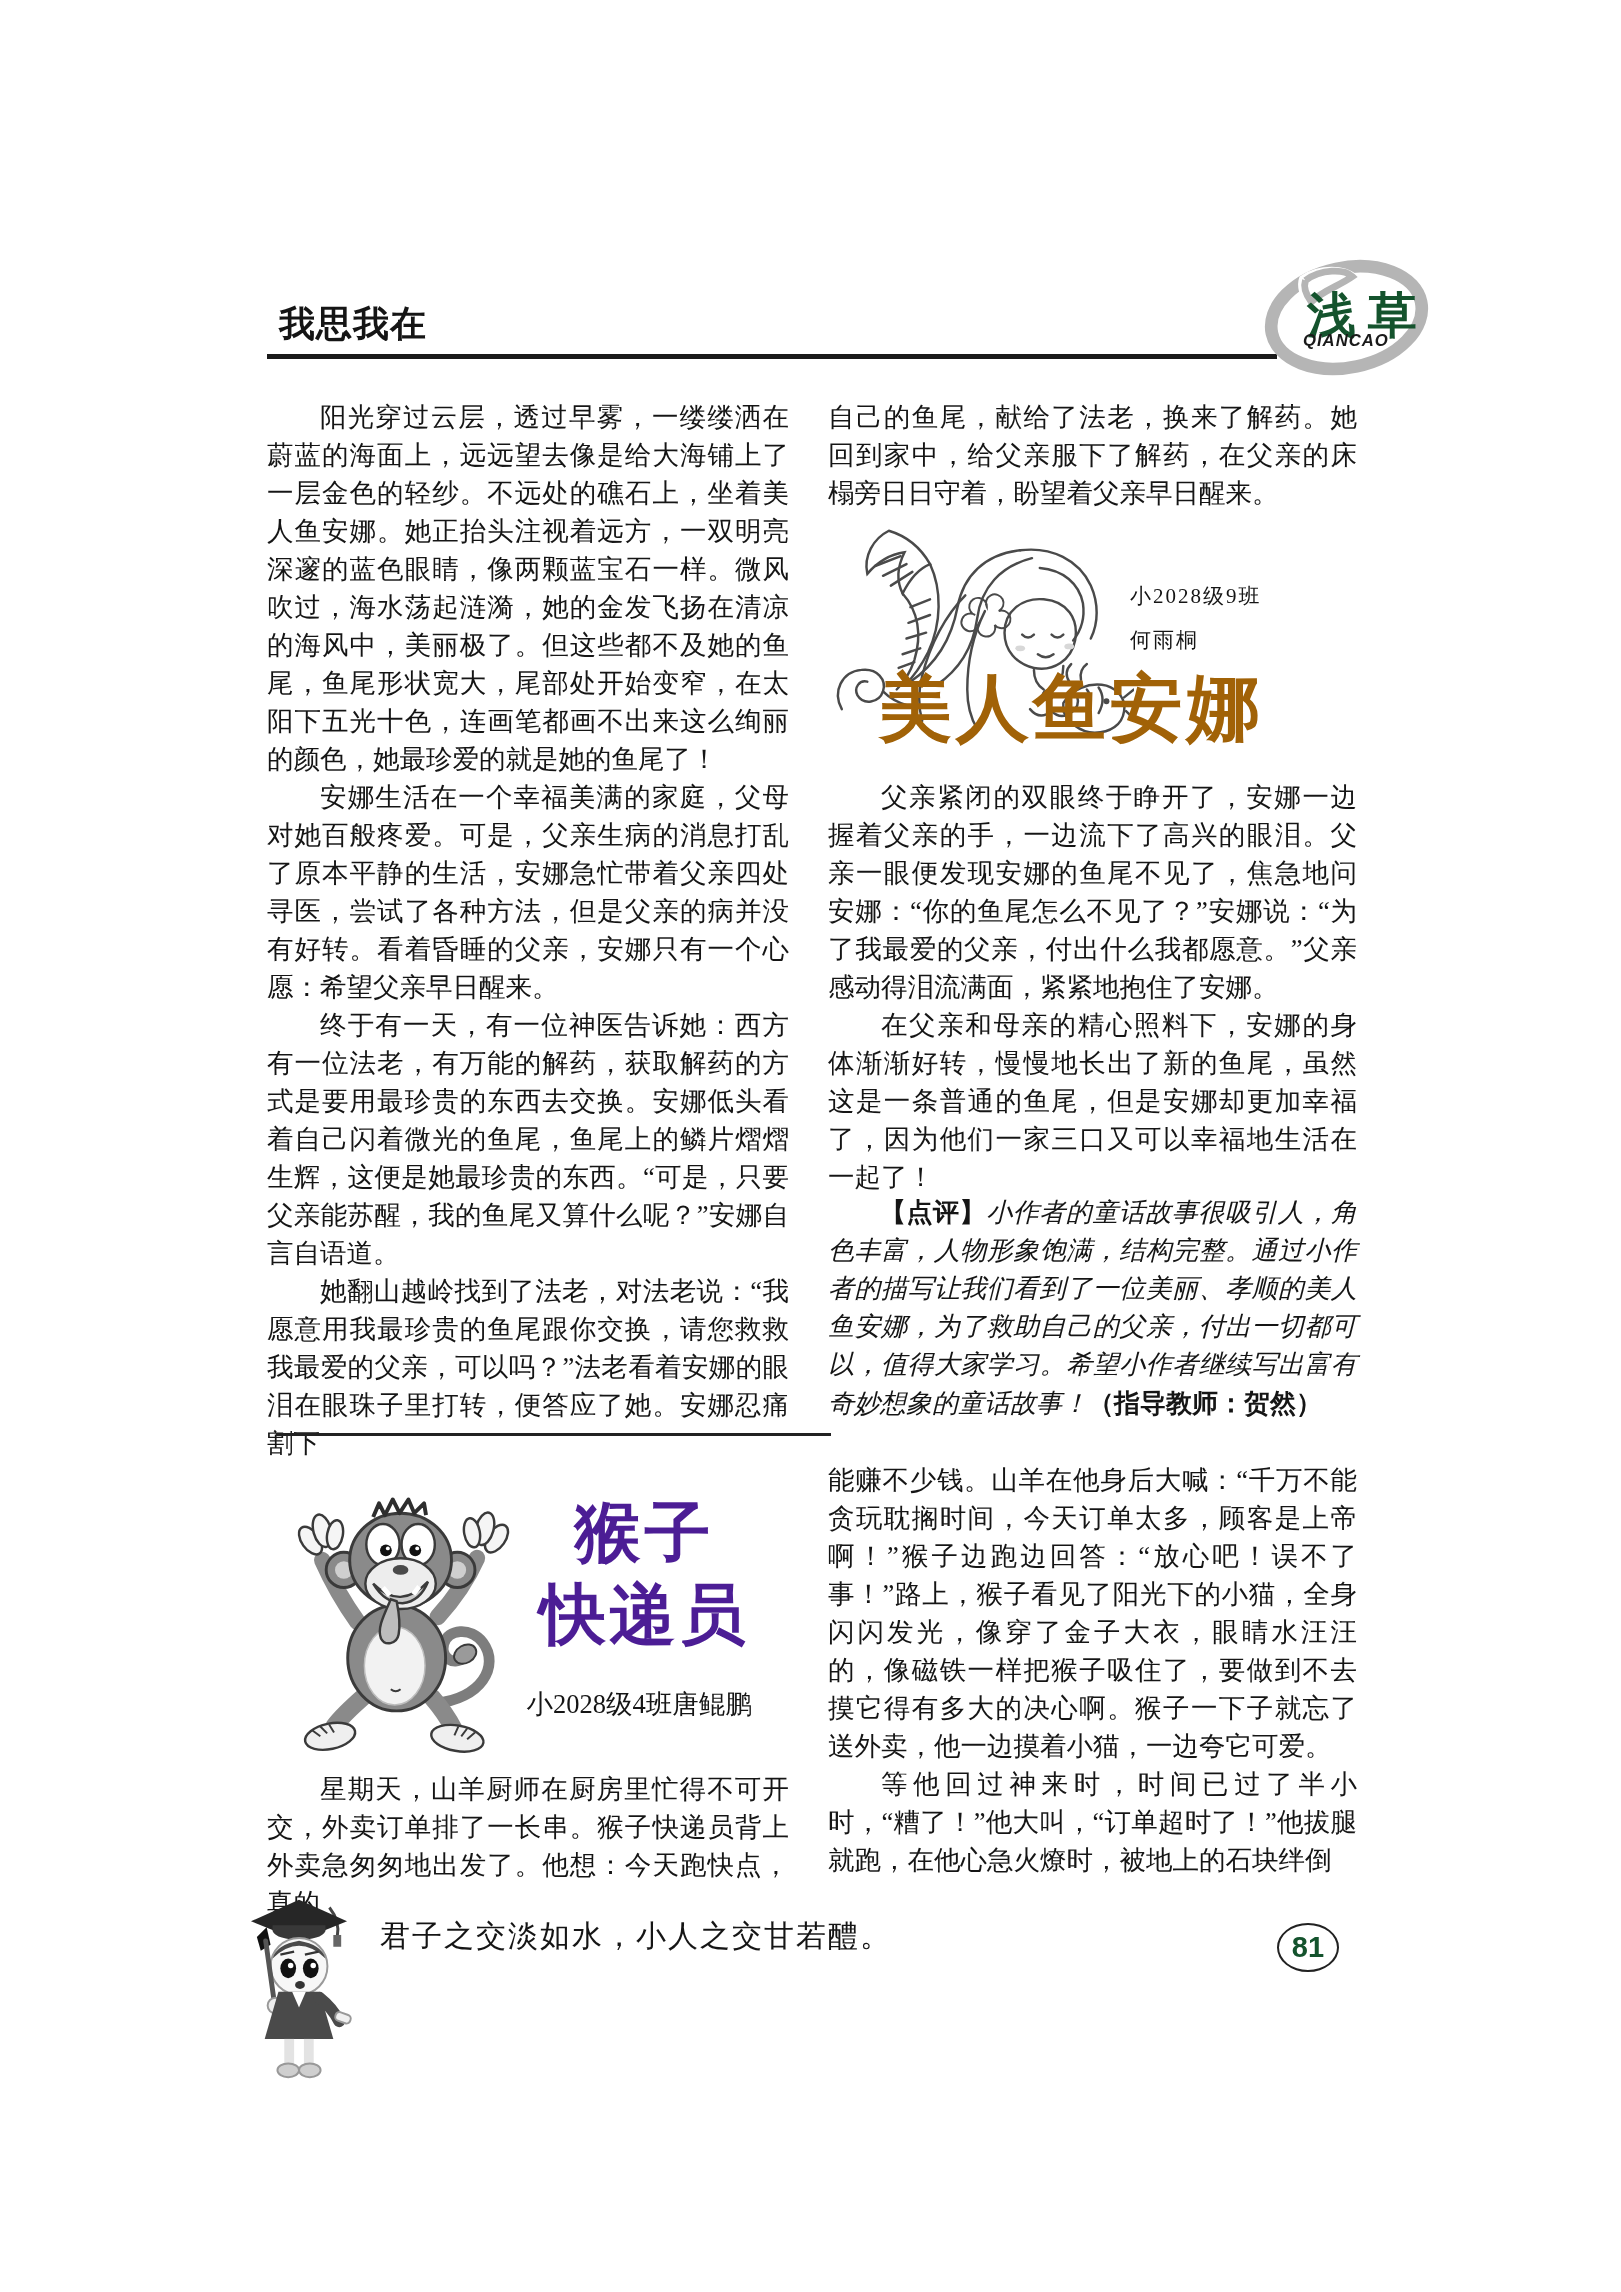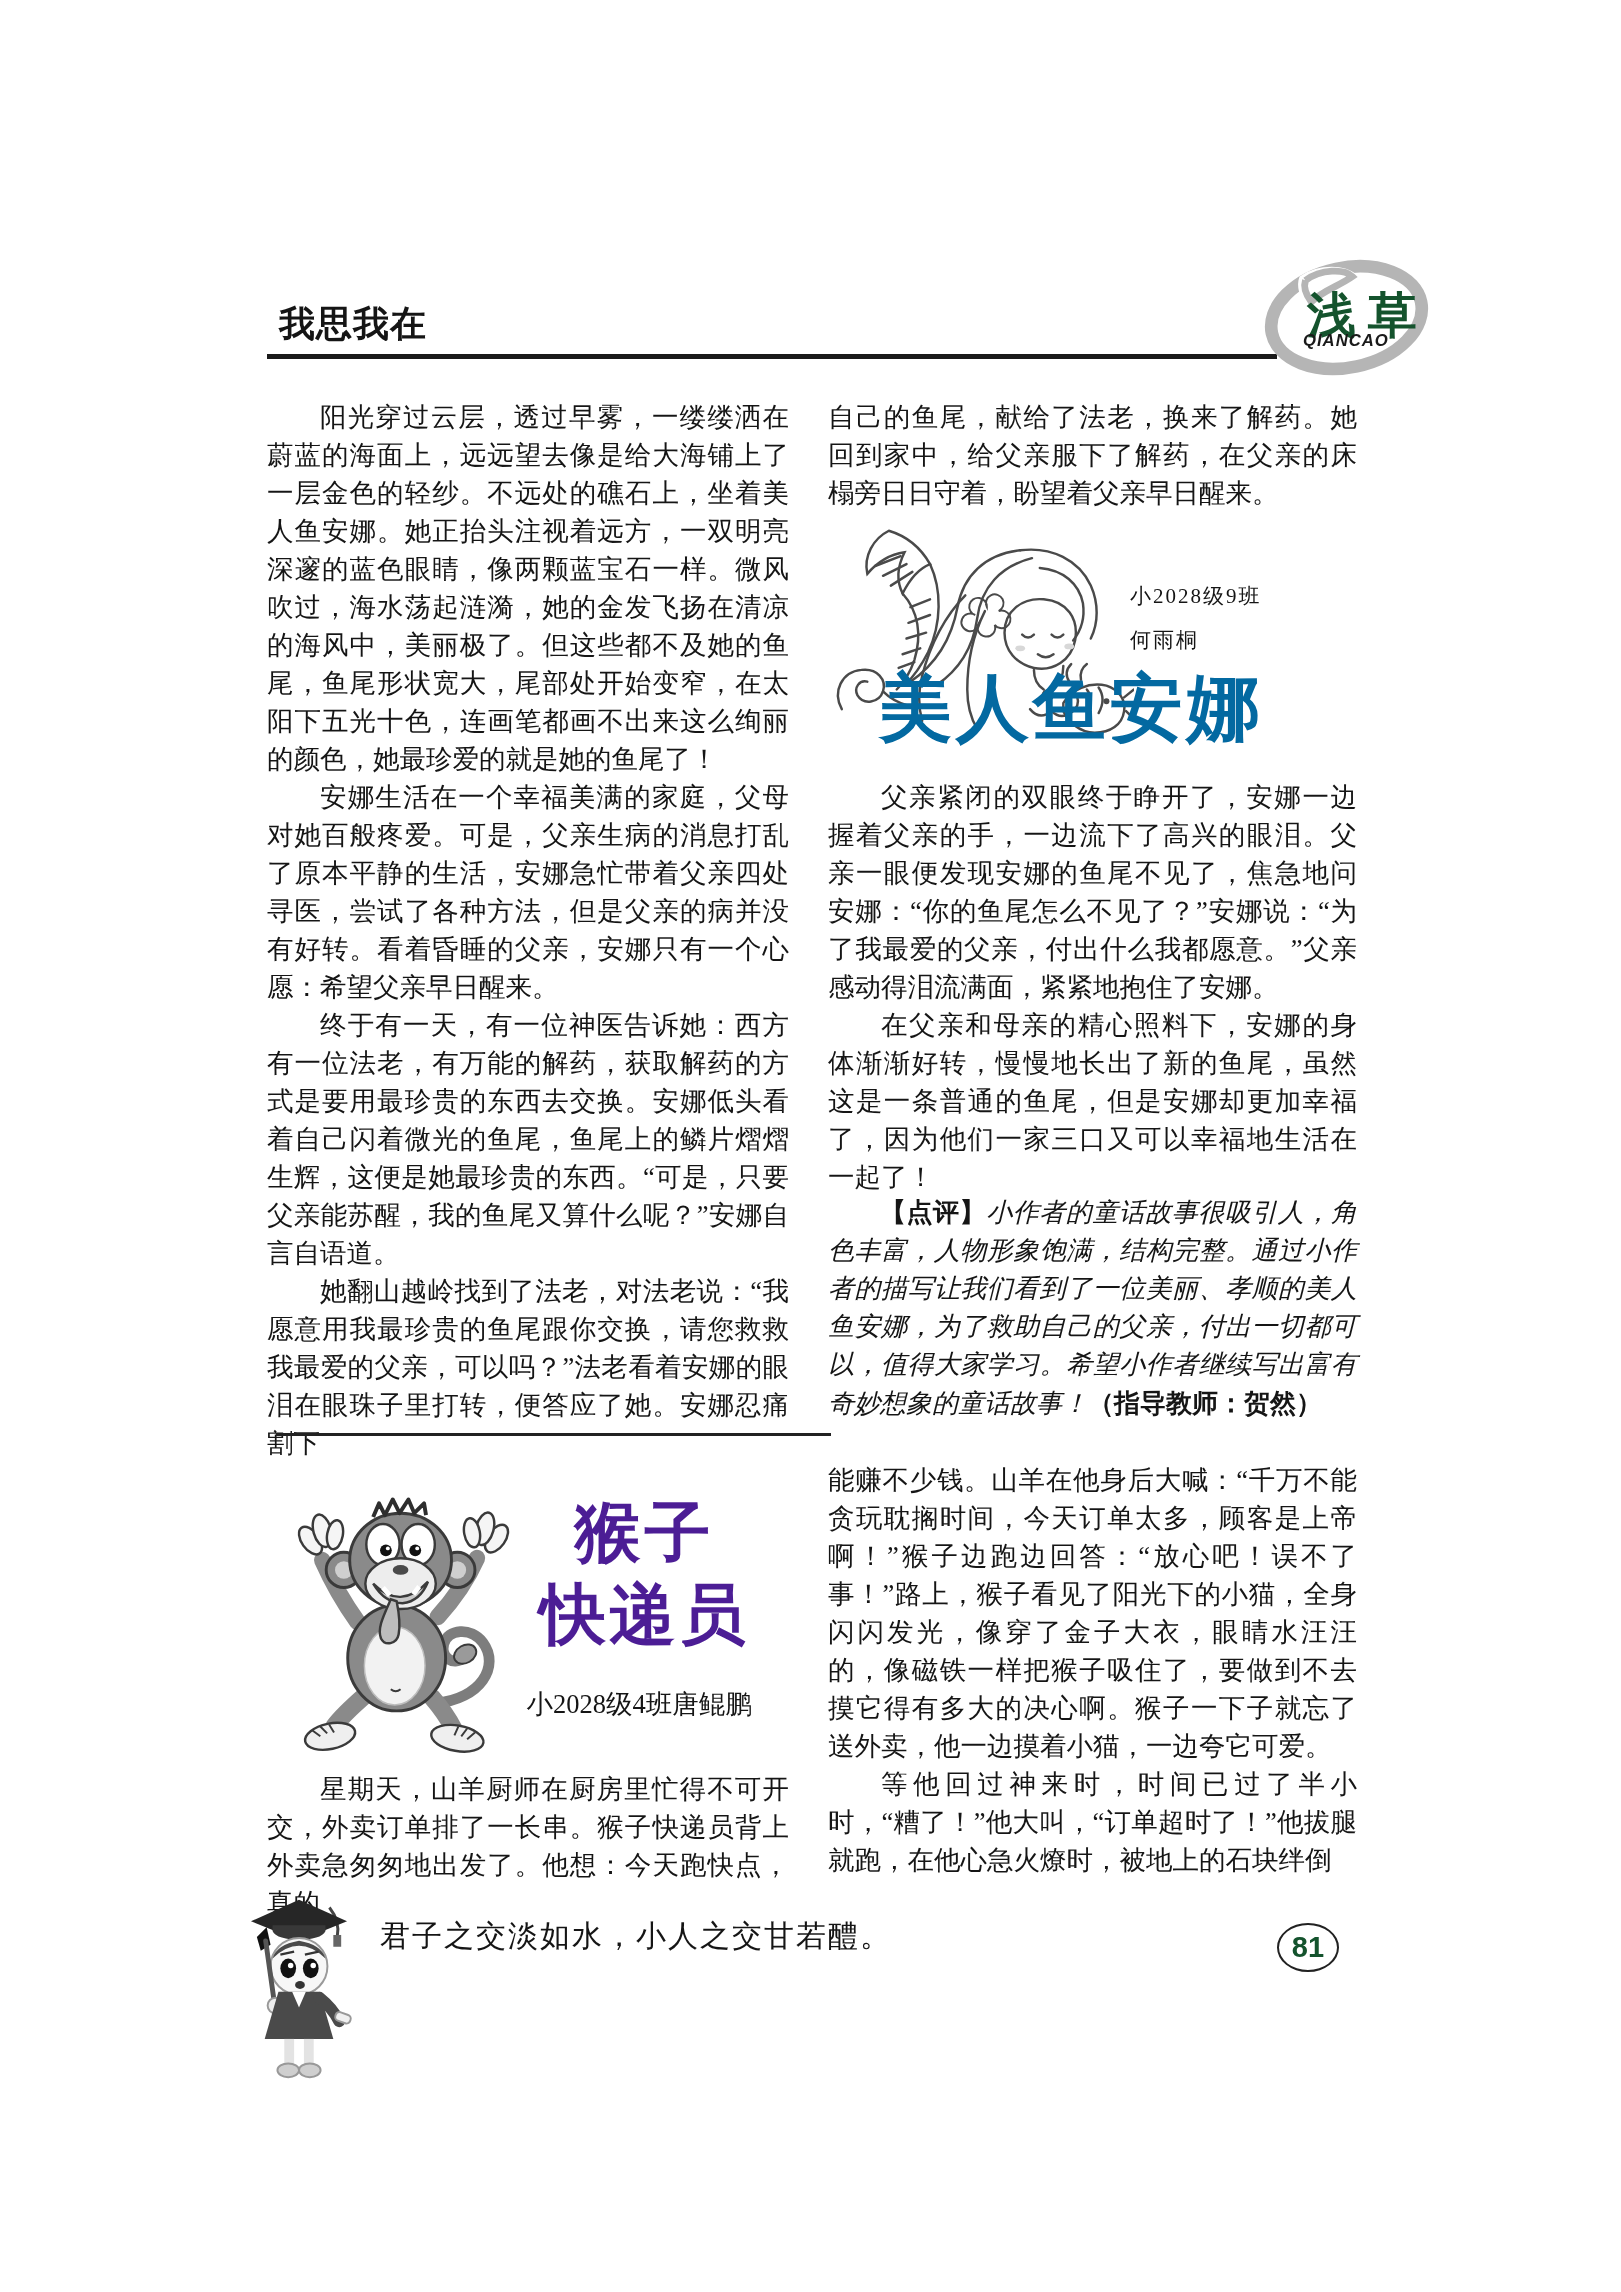--- a/index.html
+++ b/index.html
@@ -26,21 +26,21 @@
   .bodytext p { text-indent:2em; }
   .bodytext p.no-indent { text-indent:0; }
   .col-left  { position:absolute; left:267px; width:522px; }
   .col-right { position:absolute; left:828px; width:529px; }
   
   .mermaid-block { position:absolute; left:828px; top:515px; width:529px; height:267px; }
   .mermaid-art { position:absolute; left:0; top:2px; }
   .byline1 { position:absolute; left:302px; top:59px; font-size:21px; line-height:44px; letter-spacing:2px;font-family:Liberation Serif, serif; }
   .story1-title { position:absolute; left:51px; top:145px; white-space:nowrap;
     font-family:"Liberation Sans","DejaVu Sans",sans-serif; font-weight:900;
-    font-size:73px; letter-spacing:3.9px; color:#0369a1; }
+    font-size:73px; letter-spacing:3.9px; color:#a16207; }
   
   .comment { font-size:26px; line-height:38px; text-align:justify; text-indent:2em; }
   .c-text { font-style:italic; }
   .c-label,.c-teacher { font-style:normal; font-weight:bold;
     font-family:"Liberation Sans","DejaVu Sans",sans-serif; }
   
   .divider { position:absolute; left:276px; top:1433px; width:555px; height:2.9px; background:#222; }
   
   .story2-header { position:absolute; left:267px; top:1462px; width:522px; height:294px; }
   .monkey-art { position:absolute; left:21.6px; top:7.8px; }

